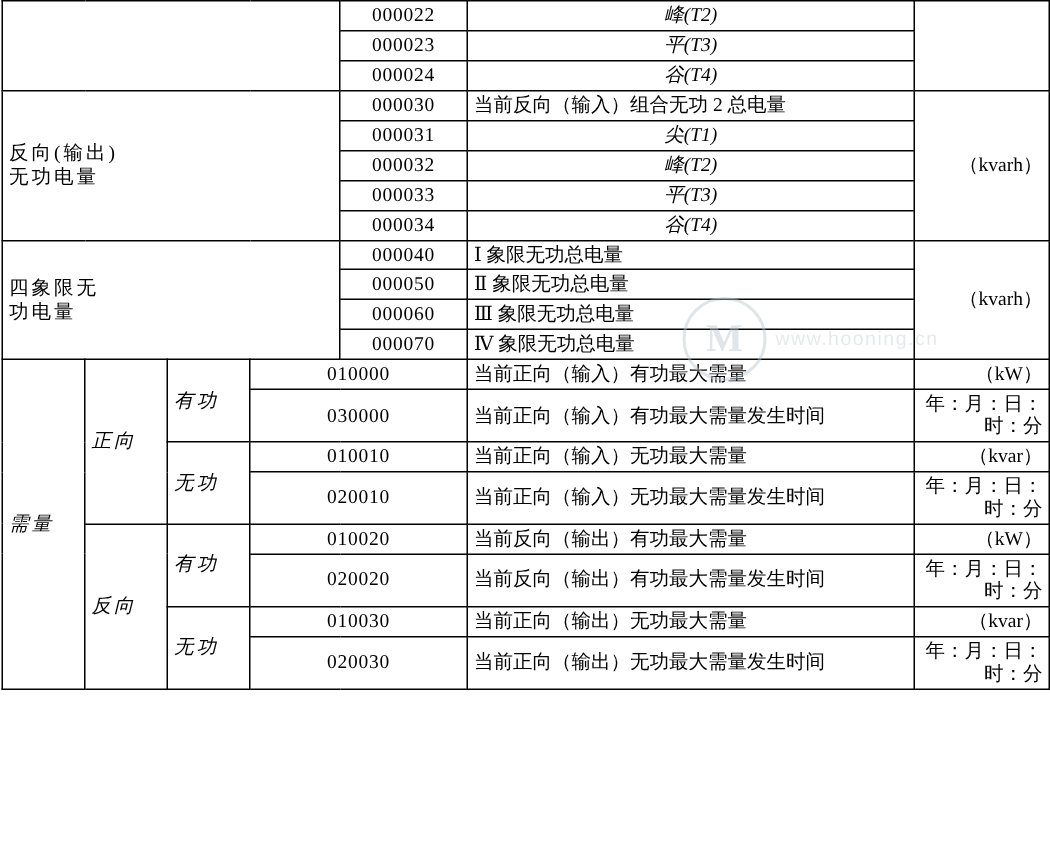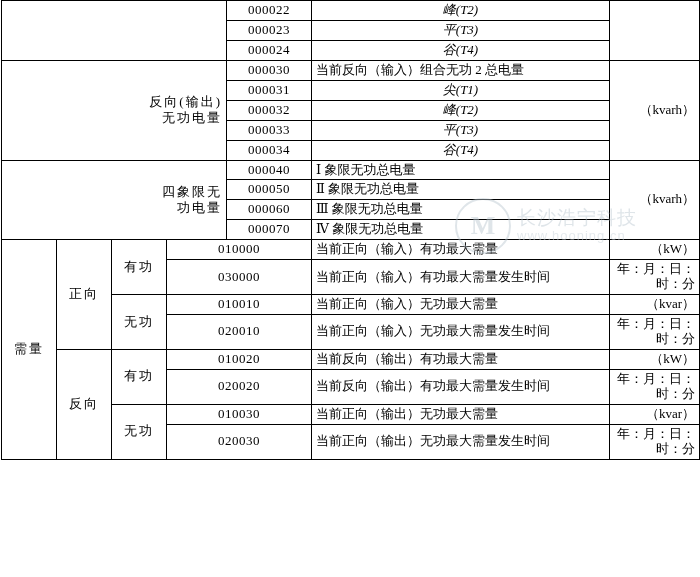--- a/index.html
+++ b/index.html
@@ -44,26 +44,26 @@
     padding-left: 6px;
   }
   .c-desc.center {
     text-align: center;
     font-style: italic;
   }
   .c-unit {
     text-align: right;
   }
   .c-group {
-    text-align: center;
     font-size: 14px;
     letter-spacing: 2px;
+    font-style: italic;
   }
   .c-vert {
-    text-align: right;
+    text-align: left;
     font-size: 14px;
     letter-spacing: 2px;
   }
   .c-vert .stack {
     display: block;
     line-height: 1.25;
   }
   .blank {
     border-left: 1px solid #000000;
     border-right: 1px solid #000000;
@@ -258,18 +258,17 @@
           <span class="stack">时：分</span>
         </td>
       </tr>
 
     </tbody>
   </table>
 
   <div id="watermark">
     <div class="wm-logo">M</div>
     <div class="wm-text">
-      <div class="wm-cn">长沙浩宁科技</div>
       <div class="wm-en">www.hooning.cn</div>
     </div>
   </div>
 
 </div>
 
 </body></html>

